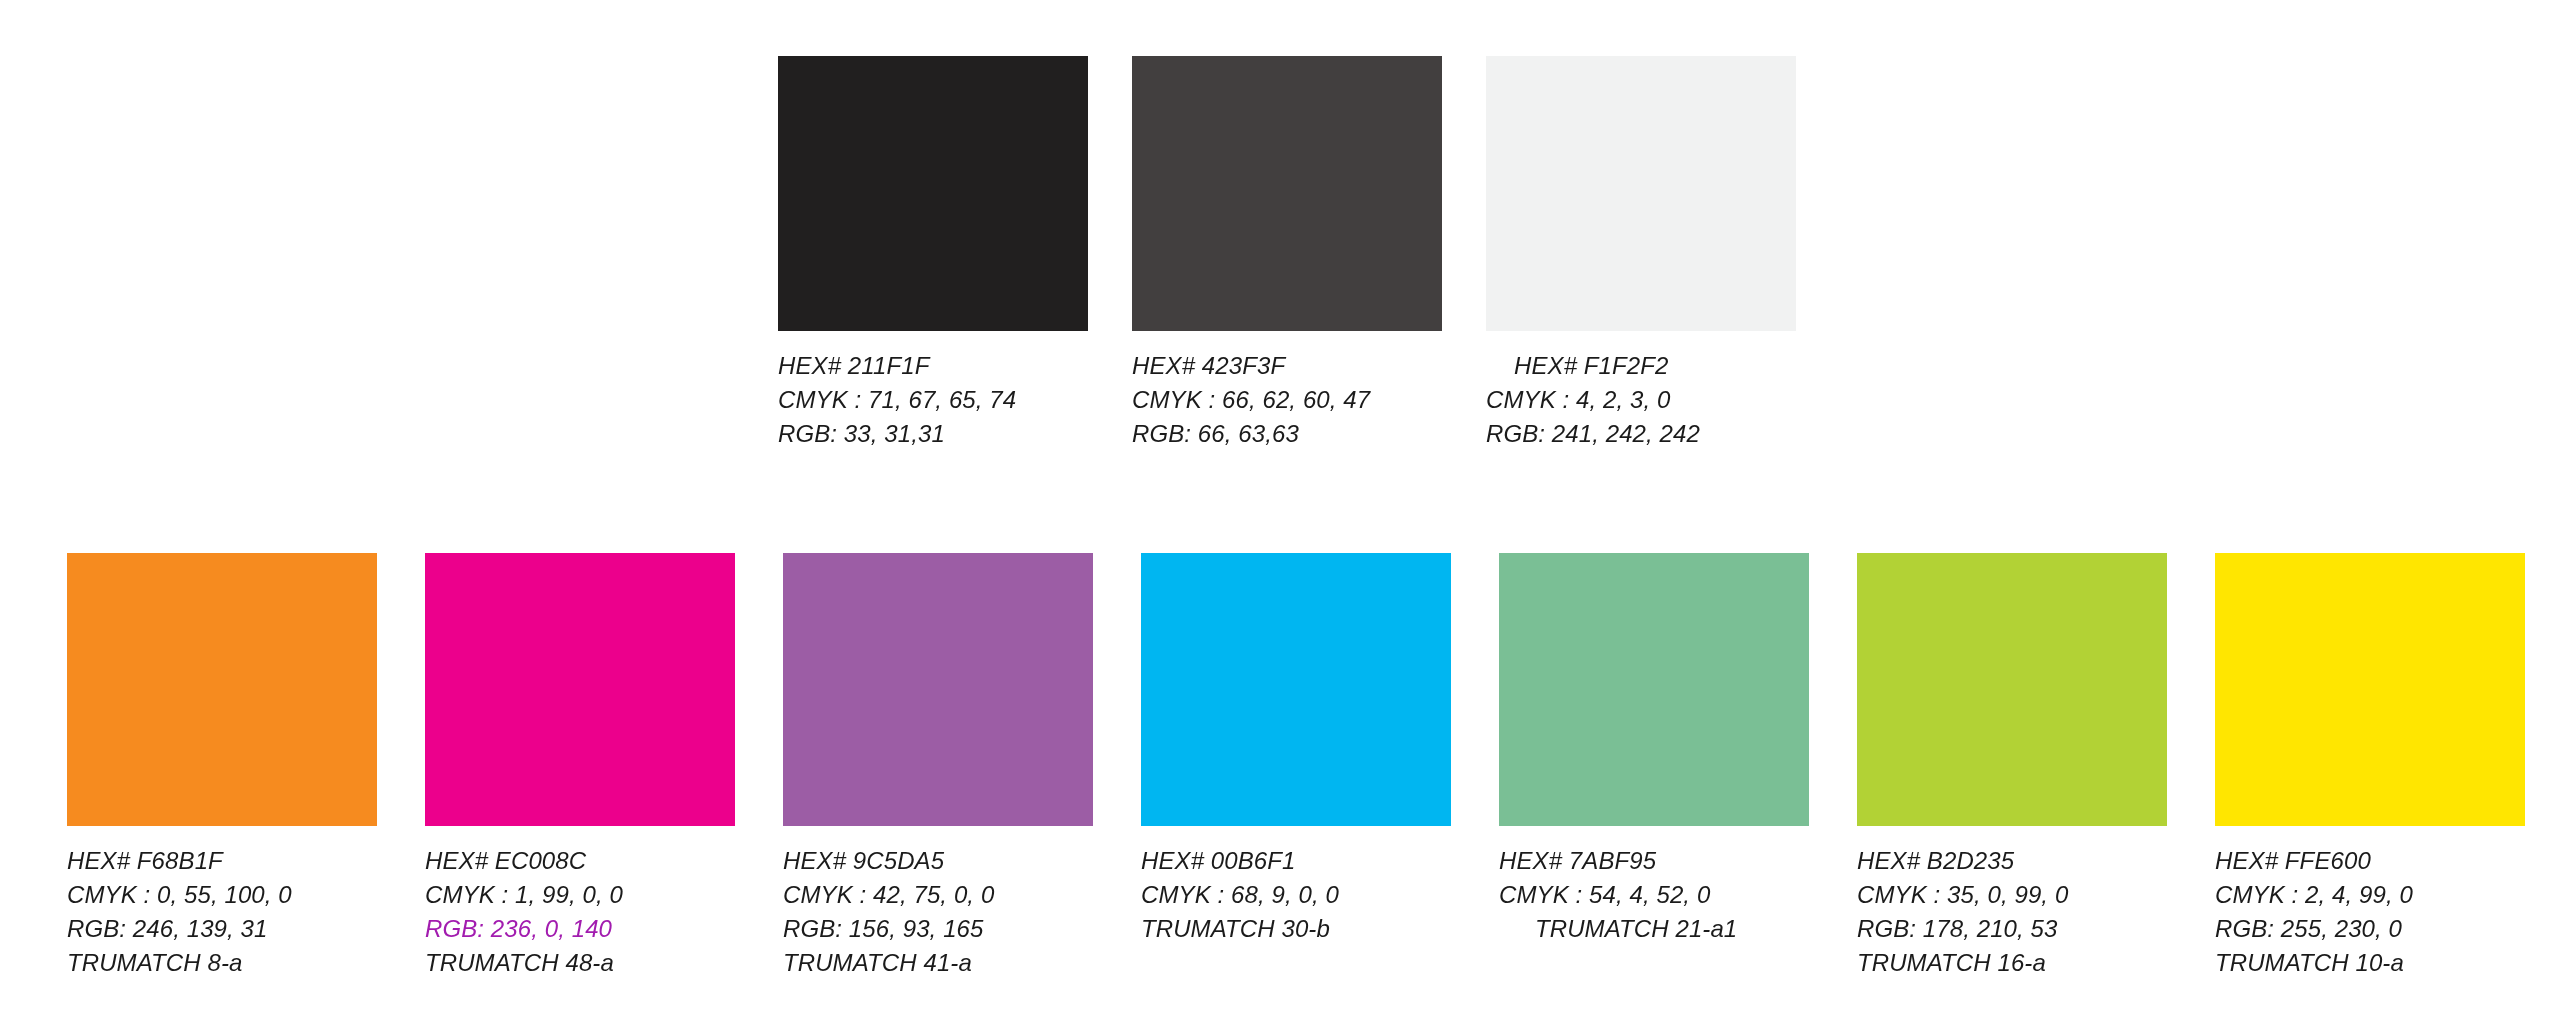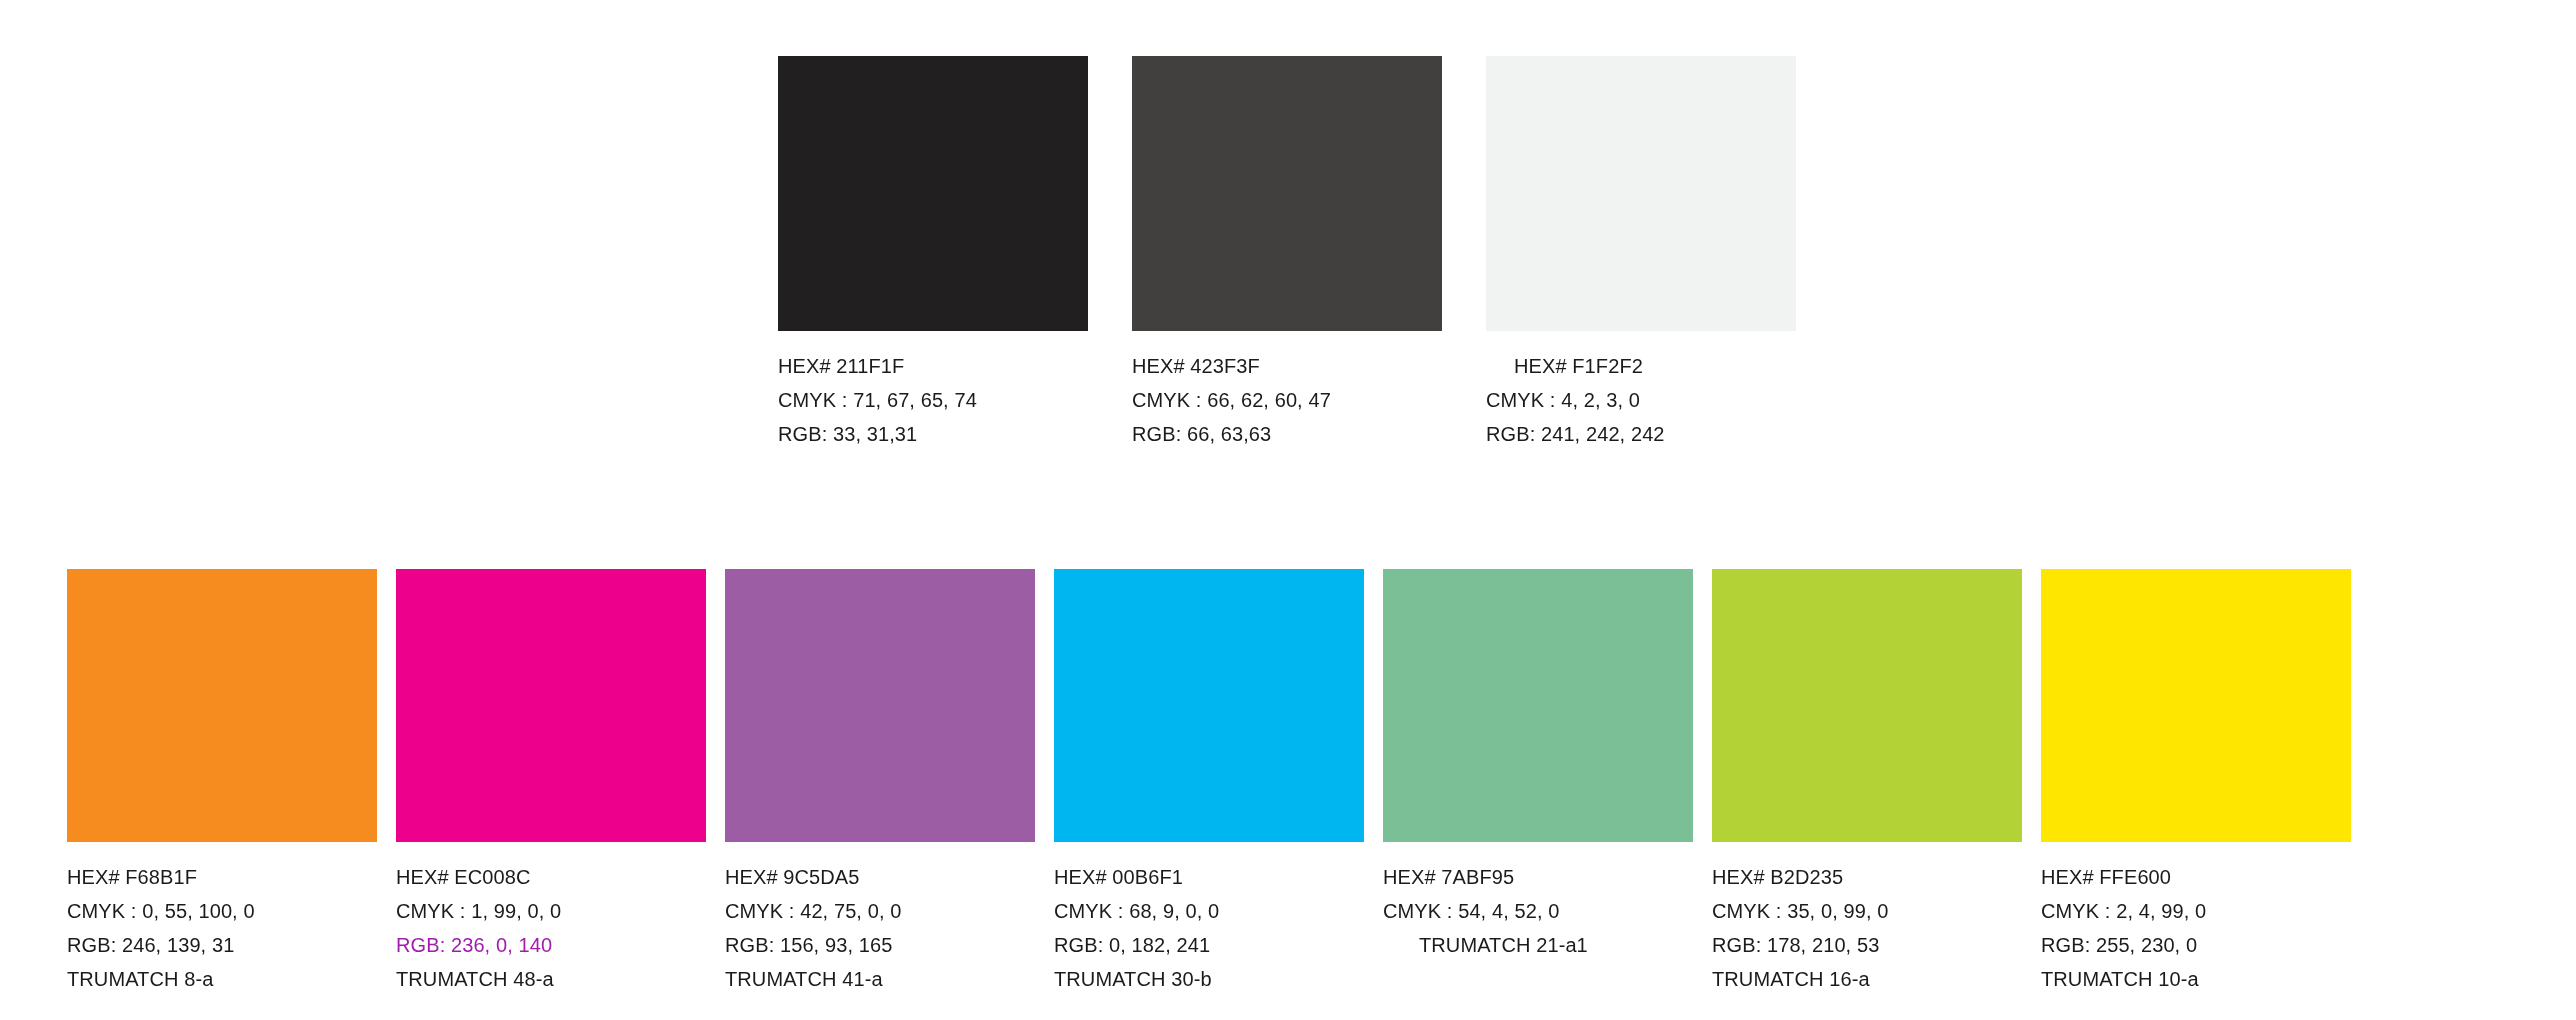--- a/index.html
+++ b/index.html
@@ -27,22 +27,22 @@
   }
 
   .swatch-row--neutrals {
     left: 778px;
     top: 56px;
     gap: 44px;
   }
 
   .swatch-row--brand {
     left: 67px;
-    top: 569px;
-    gap: 19px;
+    top: 553px;
+    gap: 48px;
   }
 
   
   .swatch-cell {
     width: 310px;
     display: flex;
     flex-direction: column;
   }
 
   .swatch-chip {
@@ -55,25 +55,26 @@
     height: 273px;
   }
 
   .swatch-specs {
     margin-top: 18px;
     display: flex;
     flex-direction: column;
   }
 
   .spec-line {
-    font-size: 20px;
+    font-size: 24px;
     line-height: 34px;
     color: #1b1b1b;
     letter-spacing: 0.1px;
     white-space: nowrap;
+    font-style: italic;
   }
 </style>
 </head>
 <body style="background-color: rgb(255, 255, 255);">
 
 <div class="palette-sheet">
 
   <div class="swatch-row swatch-row--neutrals">
 
     <div class="swatch-cell">
@@ -135,21 +136,20 @@
         <span class="spec-line" style="color: rgb(27, 27, 27);">RGB: 156, 93, 165</span>
         <span class="spec-line" style="color: rgb(27, 27, 27);">TRUMATCH 41-a</span>
       </div>
     </div>
 
     <div class="swatch-cell">
       <div class="swatch-chip" style="background-color: rgb(0, 182, 241);"></div>
       <div class="swatch-specs">
         <span class="spec-line" style="color: rgb(27, 27, 27);">HEX# 00B6F1</span>
         <span class="spec-line" style="color: rgb(27, 27, 27);">CMYK : 68, 9, 0, 0</span>
-        <span class="spec-line" style="color: rgb(27, 27, 27);">RGB: 0, 182, 241</span>
         <span class="spec-line" style="color: rgb(27, 27, 27);">TRUMATCH 30-b</span>
       </div>
     </div>
 
     <div class="swatch-cell">
       <div class="swatch-chip" style="background-color: rgb(122, 191, 149);"></div>
       <div class="swatch-specs">
         <span class="spec-line" style="color: rgb(27, 27, 27);">HEX# 7ABF95</span>
         <span class="spec-line" style="color: rgb(27, 27, 27);">CMYK : 54, 4, 52, 0</span>
         <span class="spec-line" style="color: rgb(27, 27, 27); margin-left: 36px;">TRUMATCH 21-a1</span>

